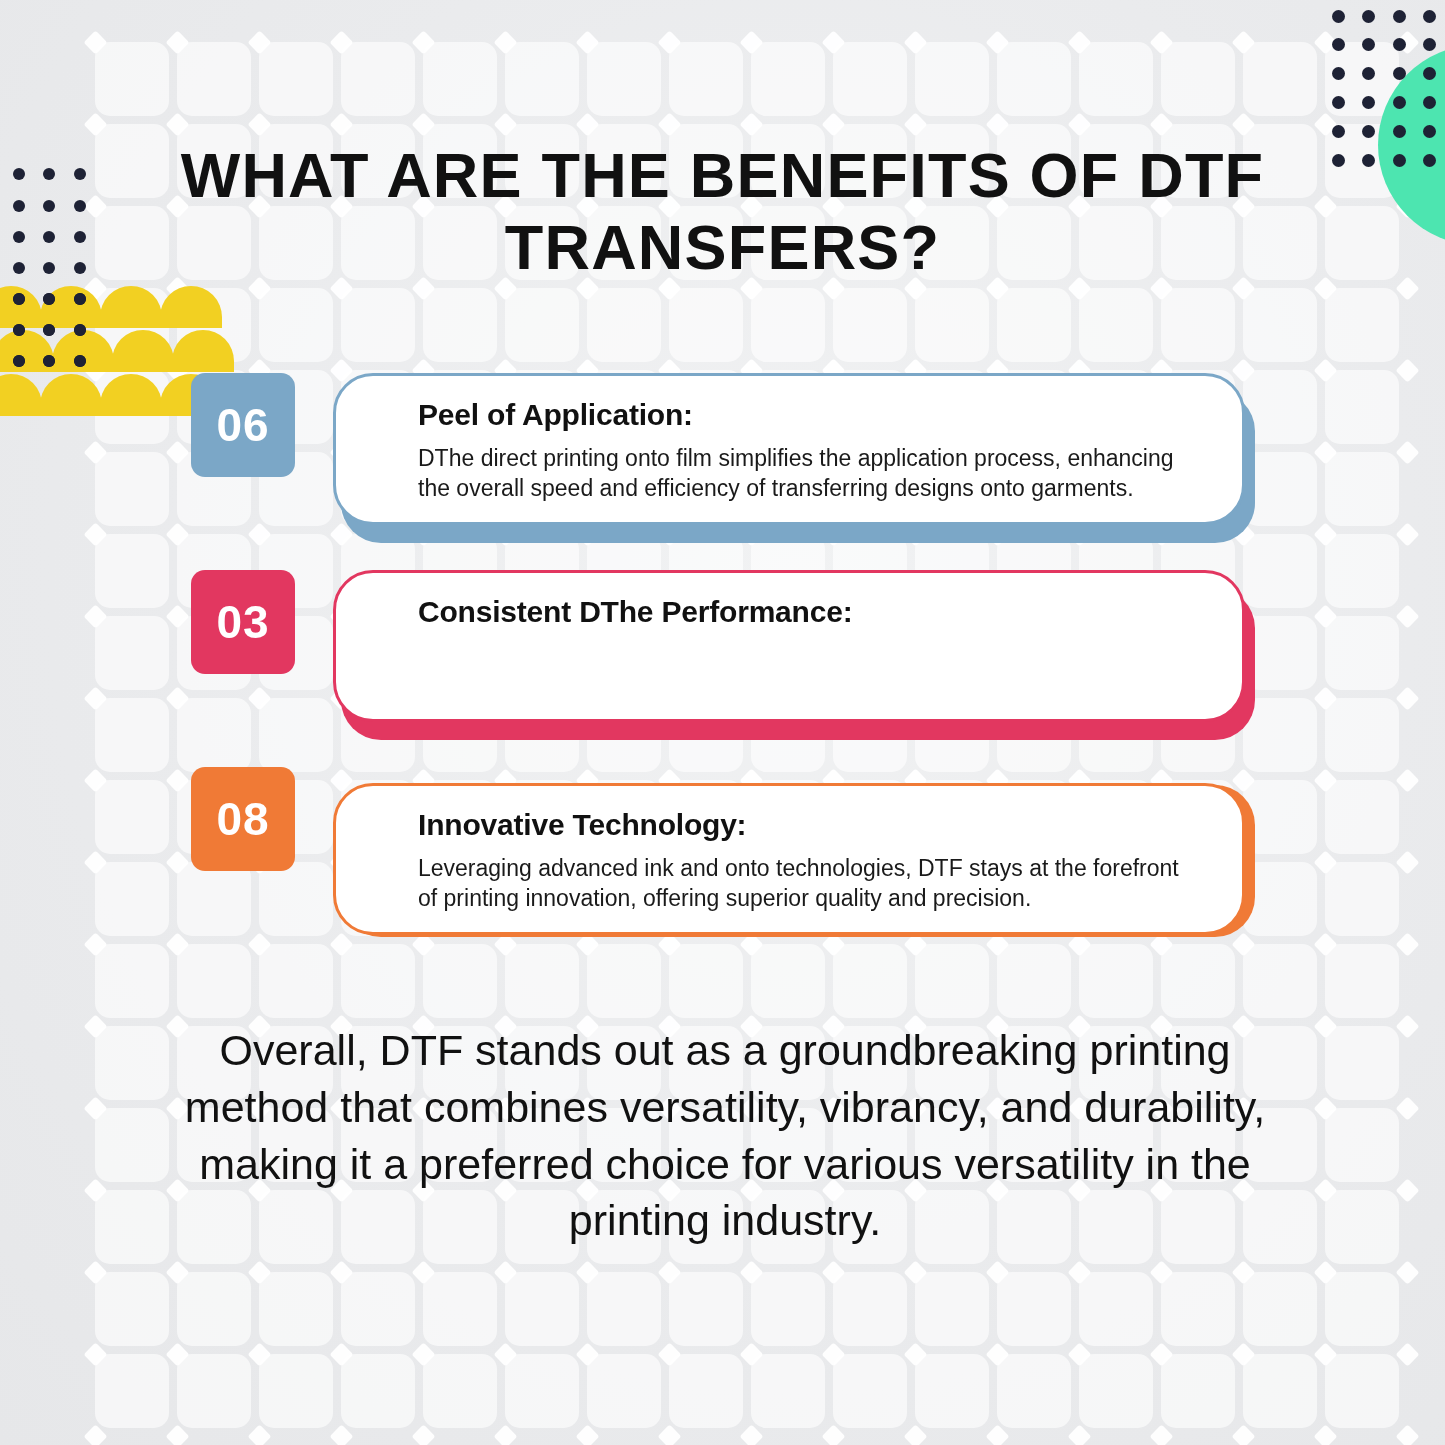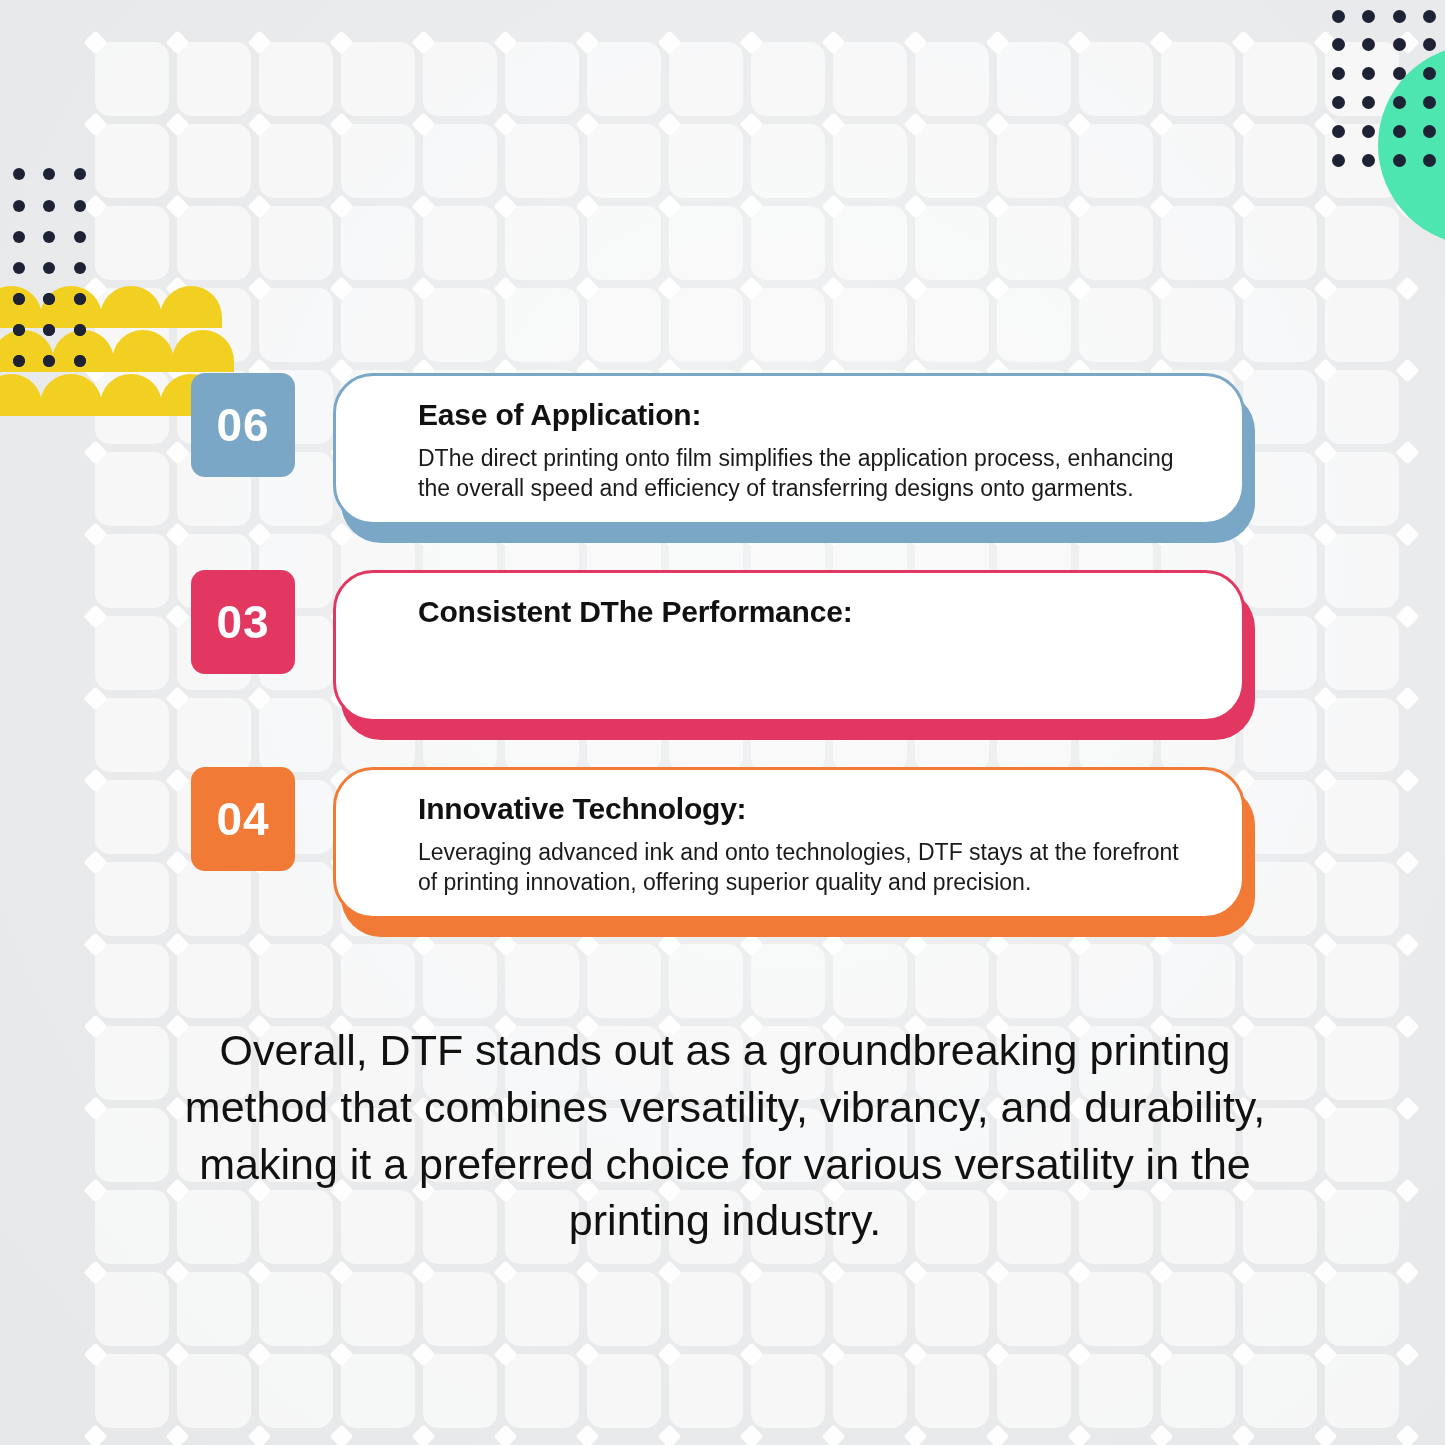--- a/index.html
+++ b/index.html
@@ -815,47 +815,48 @@
       <div class="dot" style="left: 43px; top: 293px; background: rgb(30, 34, 53);"></div>
       <div class="dot" style="left: 74px; top: 293px; background: rgb(30, 34, 53);"></div>
       <div class="dot" style="left: 13px; top: 324px; background: rgb(30, 34, 53);"></div>
       <div class="dot" style="left: 43px; top: 324px; background: rgb(30, 34, 53);"></div>
       <div class="dot" style="left: 74px; top: 324px; background: rgb(30, 34, 53);"></div>
       <div class="dot" style="left: 13px; top: 355px; background: rgb(30, 34, 53);"></div>
       <div class="dot" style="left: 43px; top: 355px; background: rgb(30, 34, 53);"></div>
       <div class="dot" style="left: 74px; top: 355px; background: rgb(30, 34, 53);"></div>
     </div>
 
+  <div class="title">WHAT ARE THE BENEFITS OF DTF TRANSFERS?</div>
 
   <div class="row" style="top:373px">
     <div class="badge" id="badge-0" style="background: rgb(123, 167, 199);">06</div>
     <div class="card-wrap">
       <div class="card-shadow" id="shadow-0" style="background: rgb(123, 167, 199);"></div>
       <div class="card" id="card-0" style="border-color: rgb(123, 167, 199);">
-        <div class="card-title">Ease of Application:</div>
+        <div class="card-title">Peel of Application:</div>
         <div class="card-body">DThe direct printing onto film simplifies the application process, enhancing the overall speed and efficiency of transferring designs onto garments.</div>
       </div>
     </div>
   </div>
 
   <div class="row" style="top:570px">
     <div class="badge" id="badge-1" style="background: rgb(226, 55, 96);">03</div>
     <div class="card-wrap">
       <div class="card-shadow" id="shadow-1" style="background: rgb(226, 55, 96);"></div>
       <div class="card" id="card-1" style="border-color: rgb(226, 55, 96);">
         <div class="card-title">Consistent DThe Performance:</div>
       </div>
     </div>
   </div>
 
   <div class="row" style="top:767px">
-    <div class="badge" id="badge-2" style="background: rgb(240, 122, 54);">04</div>
+    <div class="badge" id="badge-2" style="background: rgb(240, 122, 54);">08</div>
     <div class="card-wrap">
       <div class="card-shadow" id="shadow-2" style="background: rgb(240, 122, 54);"></div>
-      <div class="card" id="card-2" style="border-color: rgb(240, 122, 54);">
+      <div class="card" id="card-2" style="border-color: rgb(240, 122, 54); margin-top: 16px;">
         <div class="card-title">Innovative Technology:</div>
         <div class="card-body">Leveraging advanced ink and onto technologies, DTF stays at the forefront of printing innovation, offering superior quality and precision.</div>
       </div>
     </div>
   </div>
 
   <div class="closing">Overall, DTF stands out as a groundbreaking printing method that combines versatility, vibrancy, and durability, making it a preferred choice for various versatility in the printing industry.</div>
 
 </div>
 

